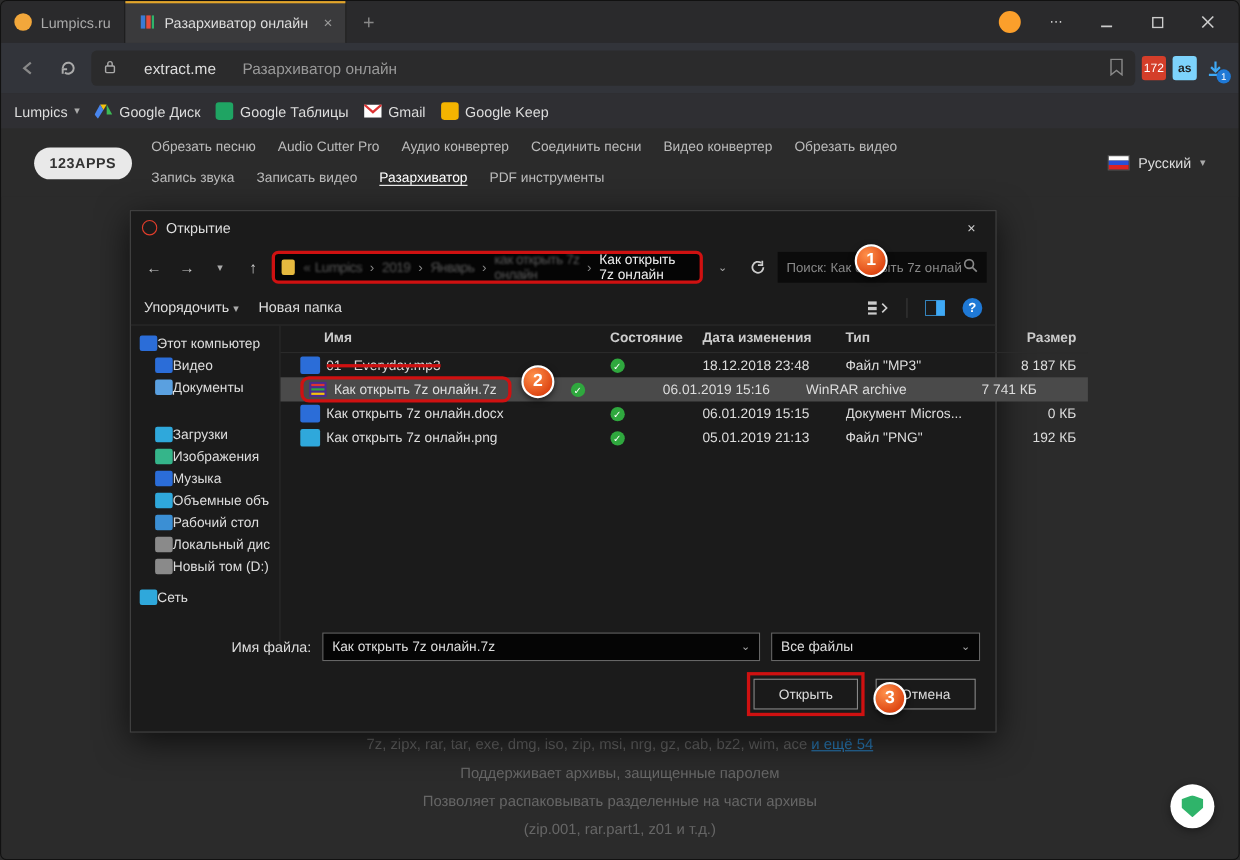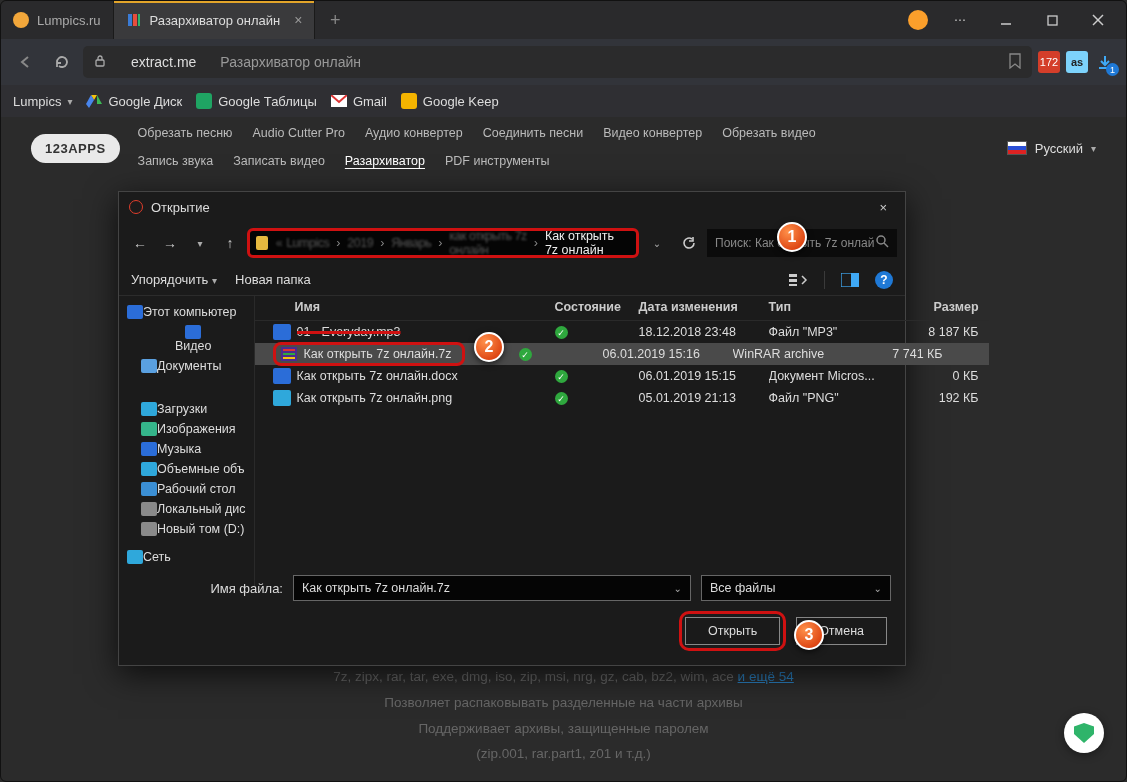--- a/index.html
+++ b/index.html
@@ -66,21 +66,21 @@
 .row .okico { width:84px; text-align:left;}
 .ok-dot{ display:inline-flex; width:13px; height:13px; border-radius:50%; background:#2fa83e; align-items:center; justify-content:center; color:#fff; font-size:9px;}
 .row .fdate{width:130px;} .row .ftype{width:130px; overflow:hidden; white-space:nowrap; text-overflow:ellipsis;} .row .fsize{width:80px; text-align:right;}
 .dlg-bottom { position:absolute; left:0; right:0; bottom:0; padding:6px 14px 14px; }
 .filename-row { display:flex; align-items:center; gap:10px; margin-bottom:10px;}
 .filename-row label { width:150px; text-align:right; color:#ddd; font-size:13px;}
 .filename-input { flex:1; height:26px; background:#050505; border:1px solid #666; color:#ddd; padding:0 8px; font-size:12.5px; display:flex; align-items:center; justify-content:space-between;}
 .filter { width:190px; height:26px; background:#050505; border:1px solid #666; color:#ddd; padding:0 8px; font-size:12.5px; display:flex; align-items:center; justify-content:space-between;}
 .btnrow { display:flex; justify-content:flex-end; gap:10px; padding-right:4px; align-items:center;}
 .dbtn { height:28px; padding:0 22px; background:#1a1a1a; border:1px solid #888; color:#ddd; font-size:12.5px; display:flex; align-items:center;}
-.open-wrap { padding:3px; border:3px solid #cf1111; border-radius:10px;}
+.open-wrap { padding:3px; border:3px solid #cf1111; border-radius:0;}
 
 
 .callout { position:absolute; width:30px; height:30px; border-radius:50%; background: radial-gradient(circle at 35% 30%, #ff904a, #d22c00); border:2px solid #fff; color:#fff; font-weight:700; display:flex; align-items:center; justify-content:center; font-size:16px; box-shadow:0 2px 6px rgba(0,0,0,.6);}
 .hl-row { border:3px solid #cf1111; border-radius:8px; padding:0 4px; display:inline-flex; align-items:center; height:24px;}
 .chev { font-size:10px; color:#aaa;}
 .sepv { width:1px; height:18px; background:#3a3a3a;}
 </style>
 </head>
 <body>
 
@@ -213,22 +213,22 @@
         <span style="background:#2a4fd6"></span>
         <span style="background:#d22"></span>
       </span>
     <span>Русский</span>
     <span class="chev">▾</span>
   </div>
 </div>
 
 <div class="page-below">
   <div><span>7z, zipx, rar, tar, exe, dmg, iso, zip, msi, nrg, gz, cab, bz2, wim, ace</span> <a href="#">и ещё 54</a></div>
+  <div>Поддерживает архивы, защищенные паролем</div>
   <div>Позволяет распаковывать разделенные на части архивы</div>
-  <div>Поддерживает архивы, защищенные паролем</div>
   <div>(zip.001, rar.part1, z01 и т.д.)</div>
 </div>
 <div class="shield-fab">
     <span class="shield"></span>
   </div>
 
 <div class="dialog">
   <div class="dlg-title">
     <span style="width:14px;height:14px;border:1.5px solid #e03d2b;border-radius:50%;"></span>
     <span>Открытие</span>
@@ -288,21 +288,21 @@
         </span>
       <span class="helpico">?</span>
     </div>
   </div>
   <div class="dlg-body">
     <div class="side">
       <div class="item">
           <span class="ico" style="background:#2b6dd8"></span>
           <span>Этот компьютер</span>
         </div>
-      <div class="item" style="padding-left:22px;flex-direction:column;">
+      <div class="item" style="padding-left:22px;">
           <span class="ico" style="background:#2b6dd8"></span>
           <span>Видео</span>
         </div>
       <div class="item" style="padding-left:22px;">
           <span class="ico" style="background:#5aa0e0"></span>
           <span>Документы</span>
         </div>
       <div class="item" style="padding-left:22px;margin-top:23px;">
           <span class="ico" style="background:#2fa8db"></span>
           <span>Загрузки</span>

